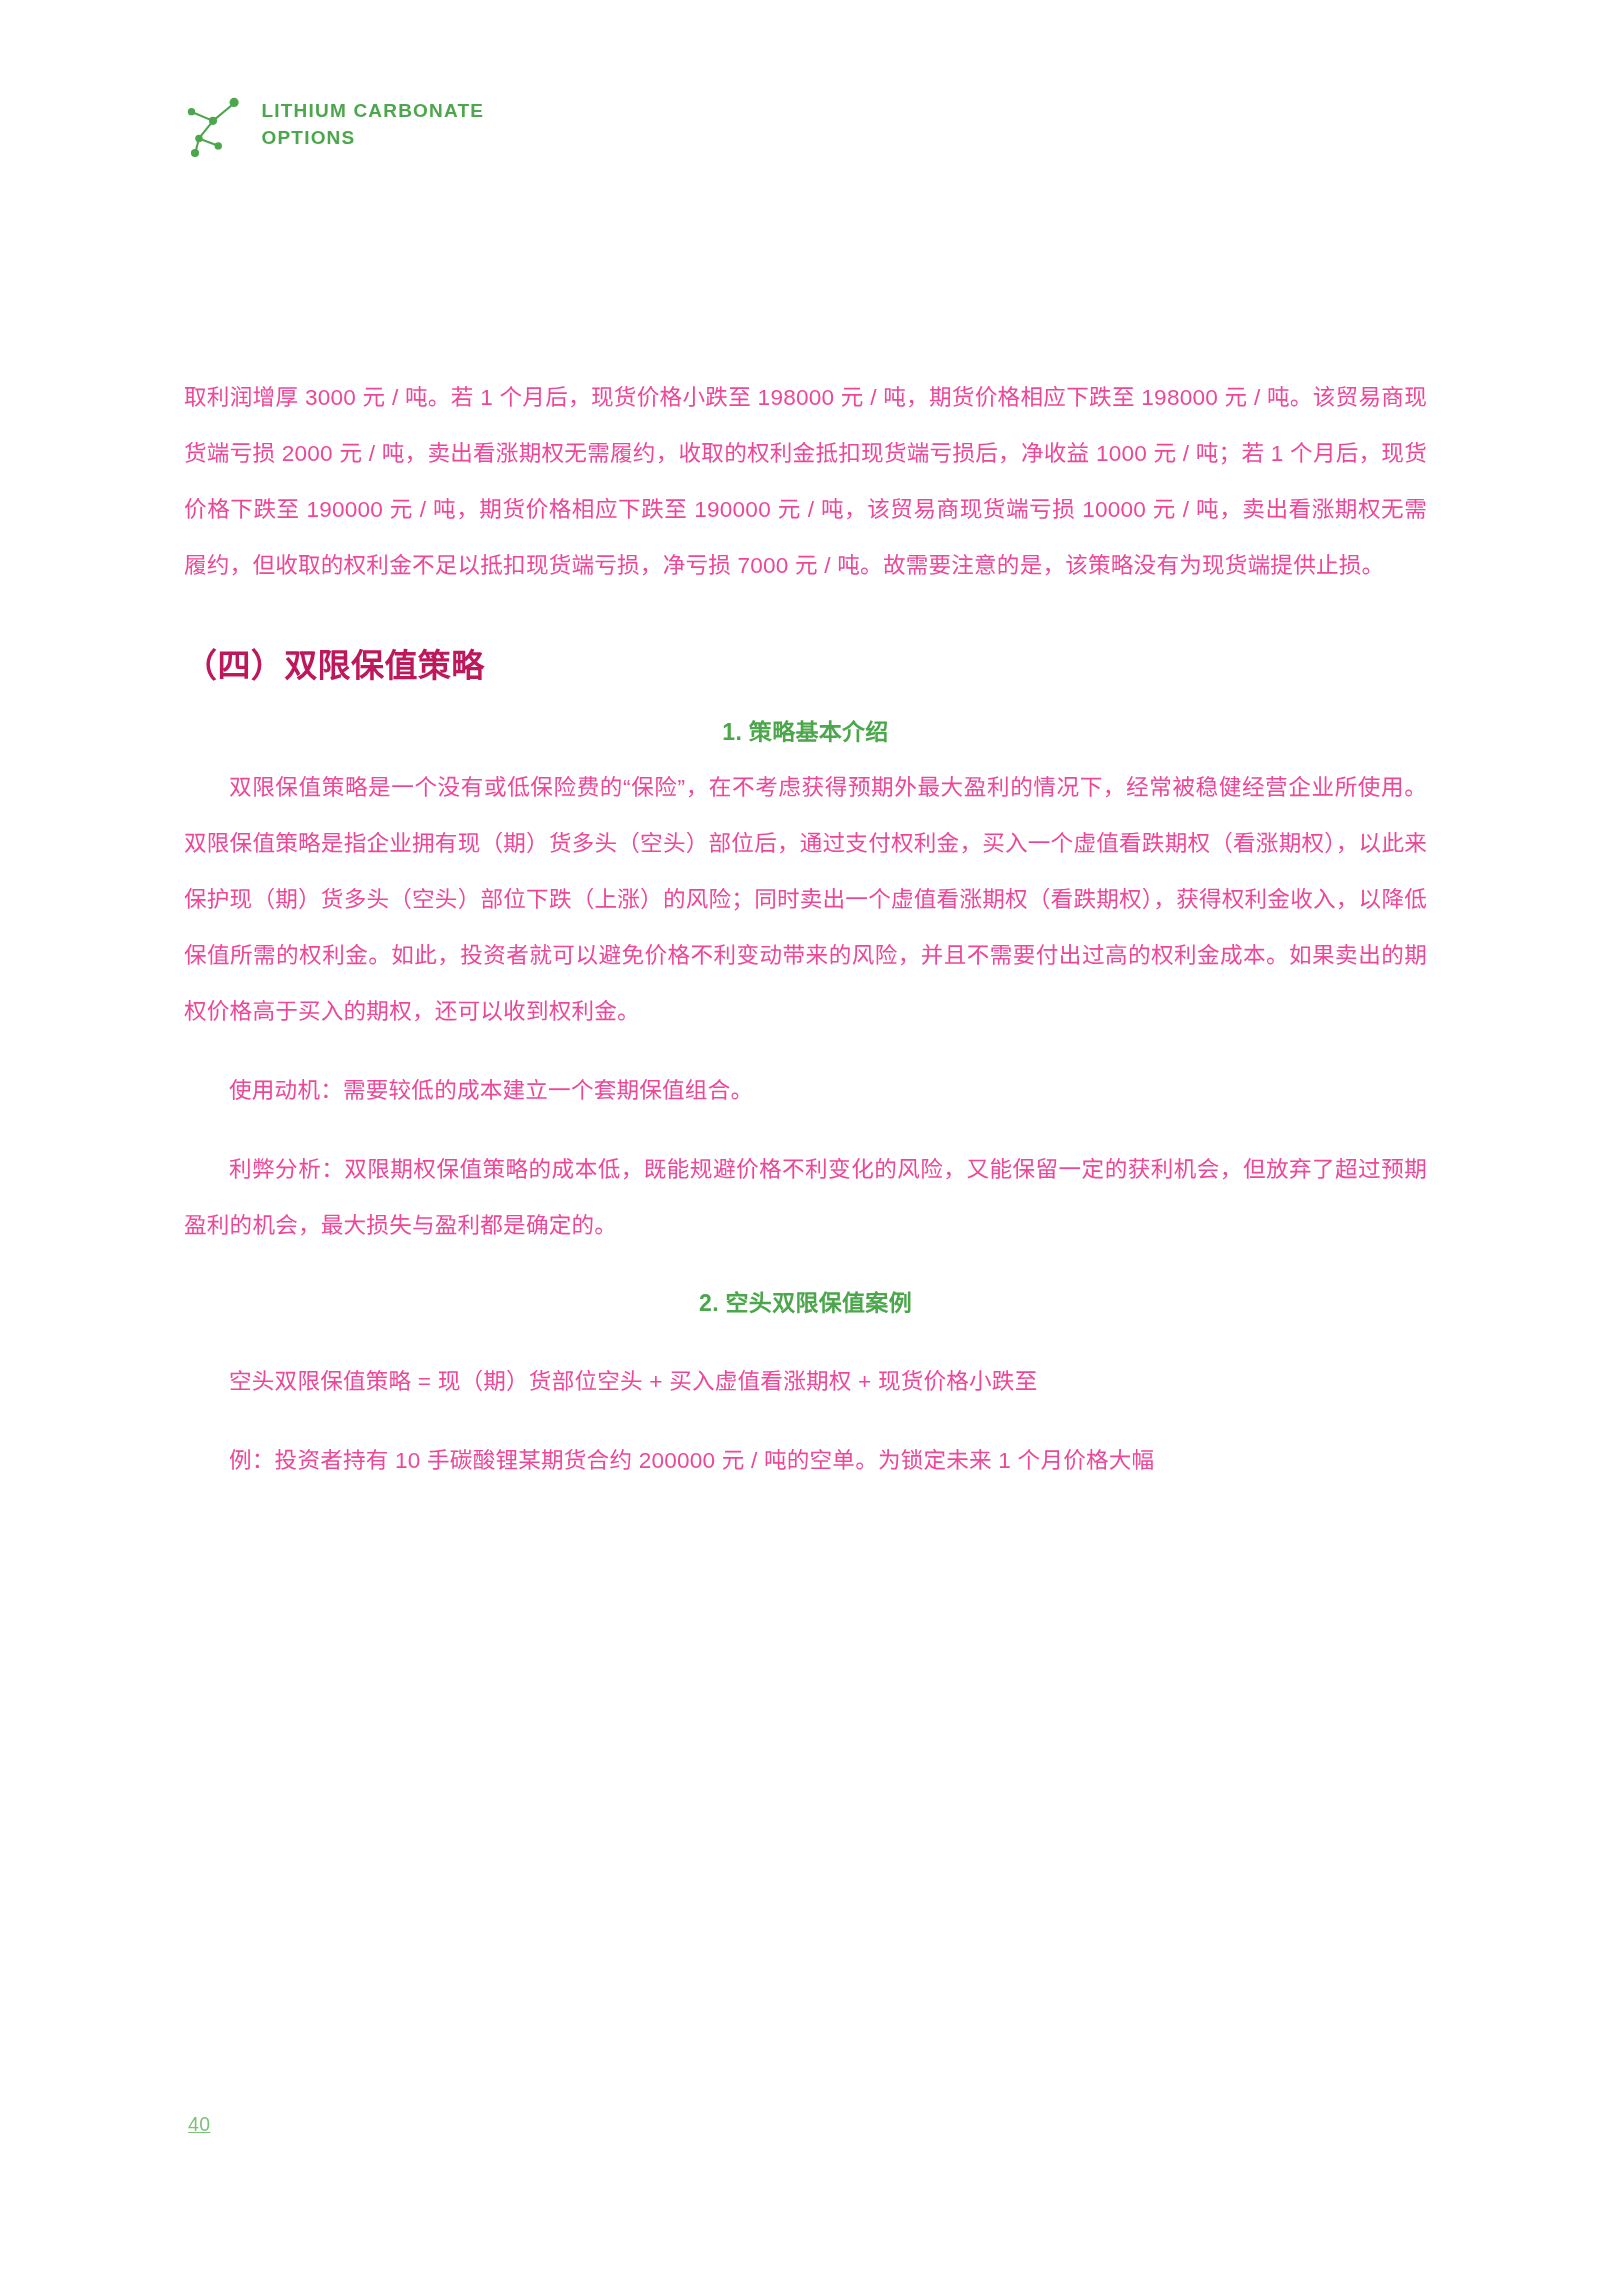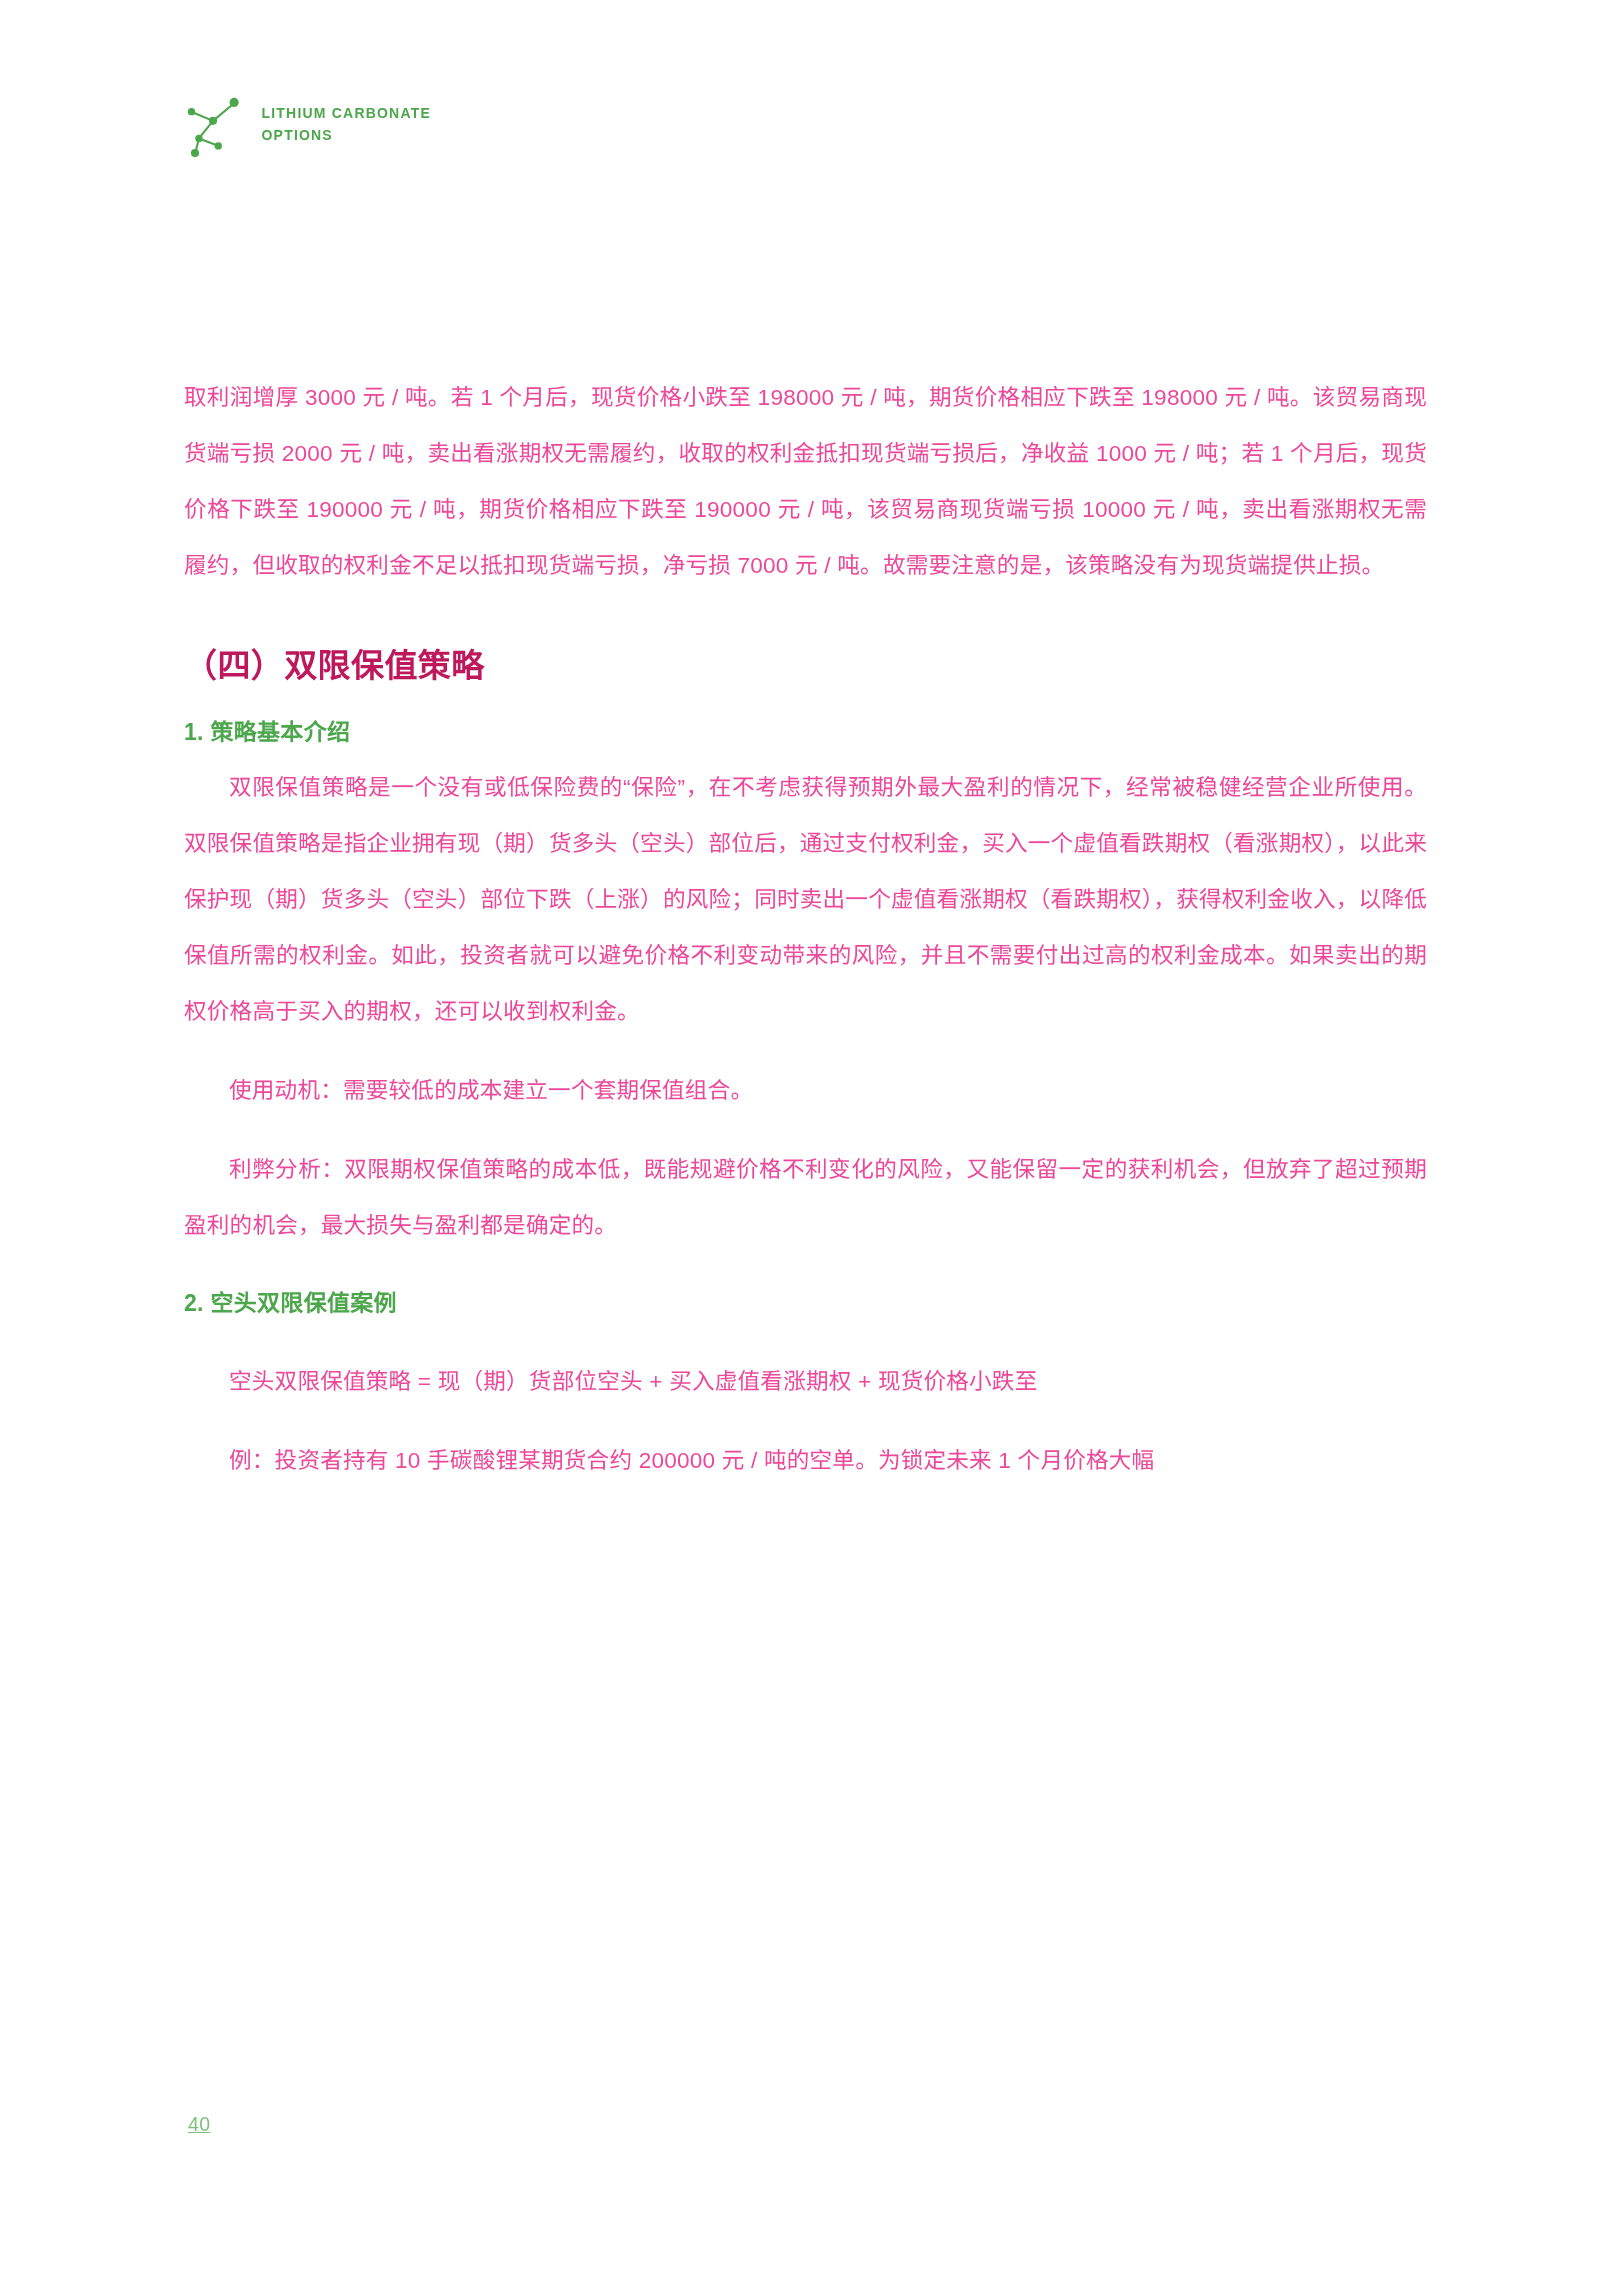--- a/index.html
+++ b/index.html
@@ -37,21 +37,21 @@
     flex: 0 0 auto;
   }
   .logo-mark svg { display: block; }
   .logo-text {
     display: flex;
     flex-direction: column;
     justify-content: center;
     gap: 8px;
   }
   .logo-line {
-    font-size: 14px;
+    font-size: 19px;
     letter-spacing: 1.2px;
     font-weight: bold;
     color: #4ca64c;
     line-height: 1;
   }
 
   
   .content {
     position: absolute;
     top: 370px;
@@ -80,20 +80,21 @@
     margin: 51px 0 26.6px 0;
     letter-spacing: 0.4px;
   }
   h3.subsection-title {
     font-size: 23px;
     line-height: 1.3;
     font-weight: bold;
     color: #4ca64c;
     margin: 35px 0 12.4px 0;
     letter-spacing: 0.3px;
+    text-align: center;
   }
   h3.subsection-title.first { margin-top: 30px; }
 
   
   .page-number {
     position: absolute;
     left: 188px;
     top: 2113px;
     font-size: 19.5px;
     color: #7cc07c;

